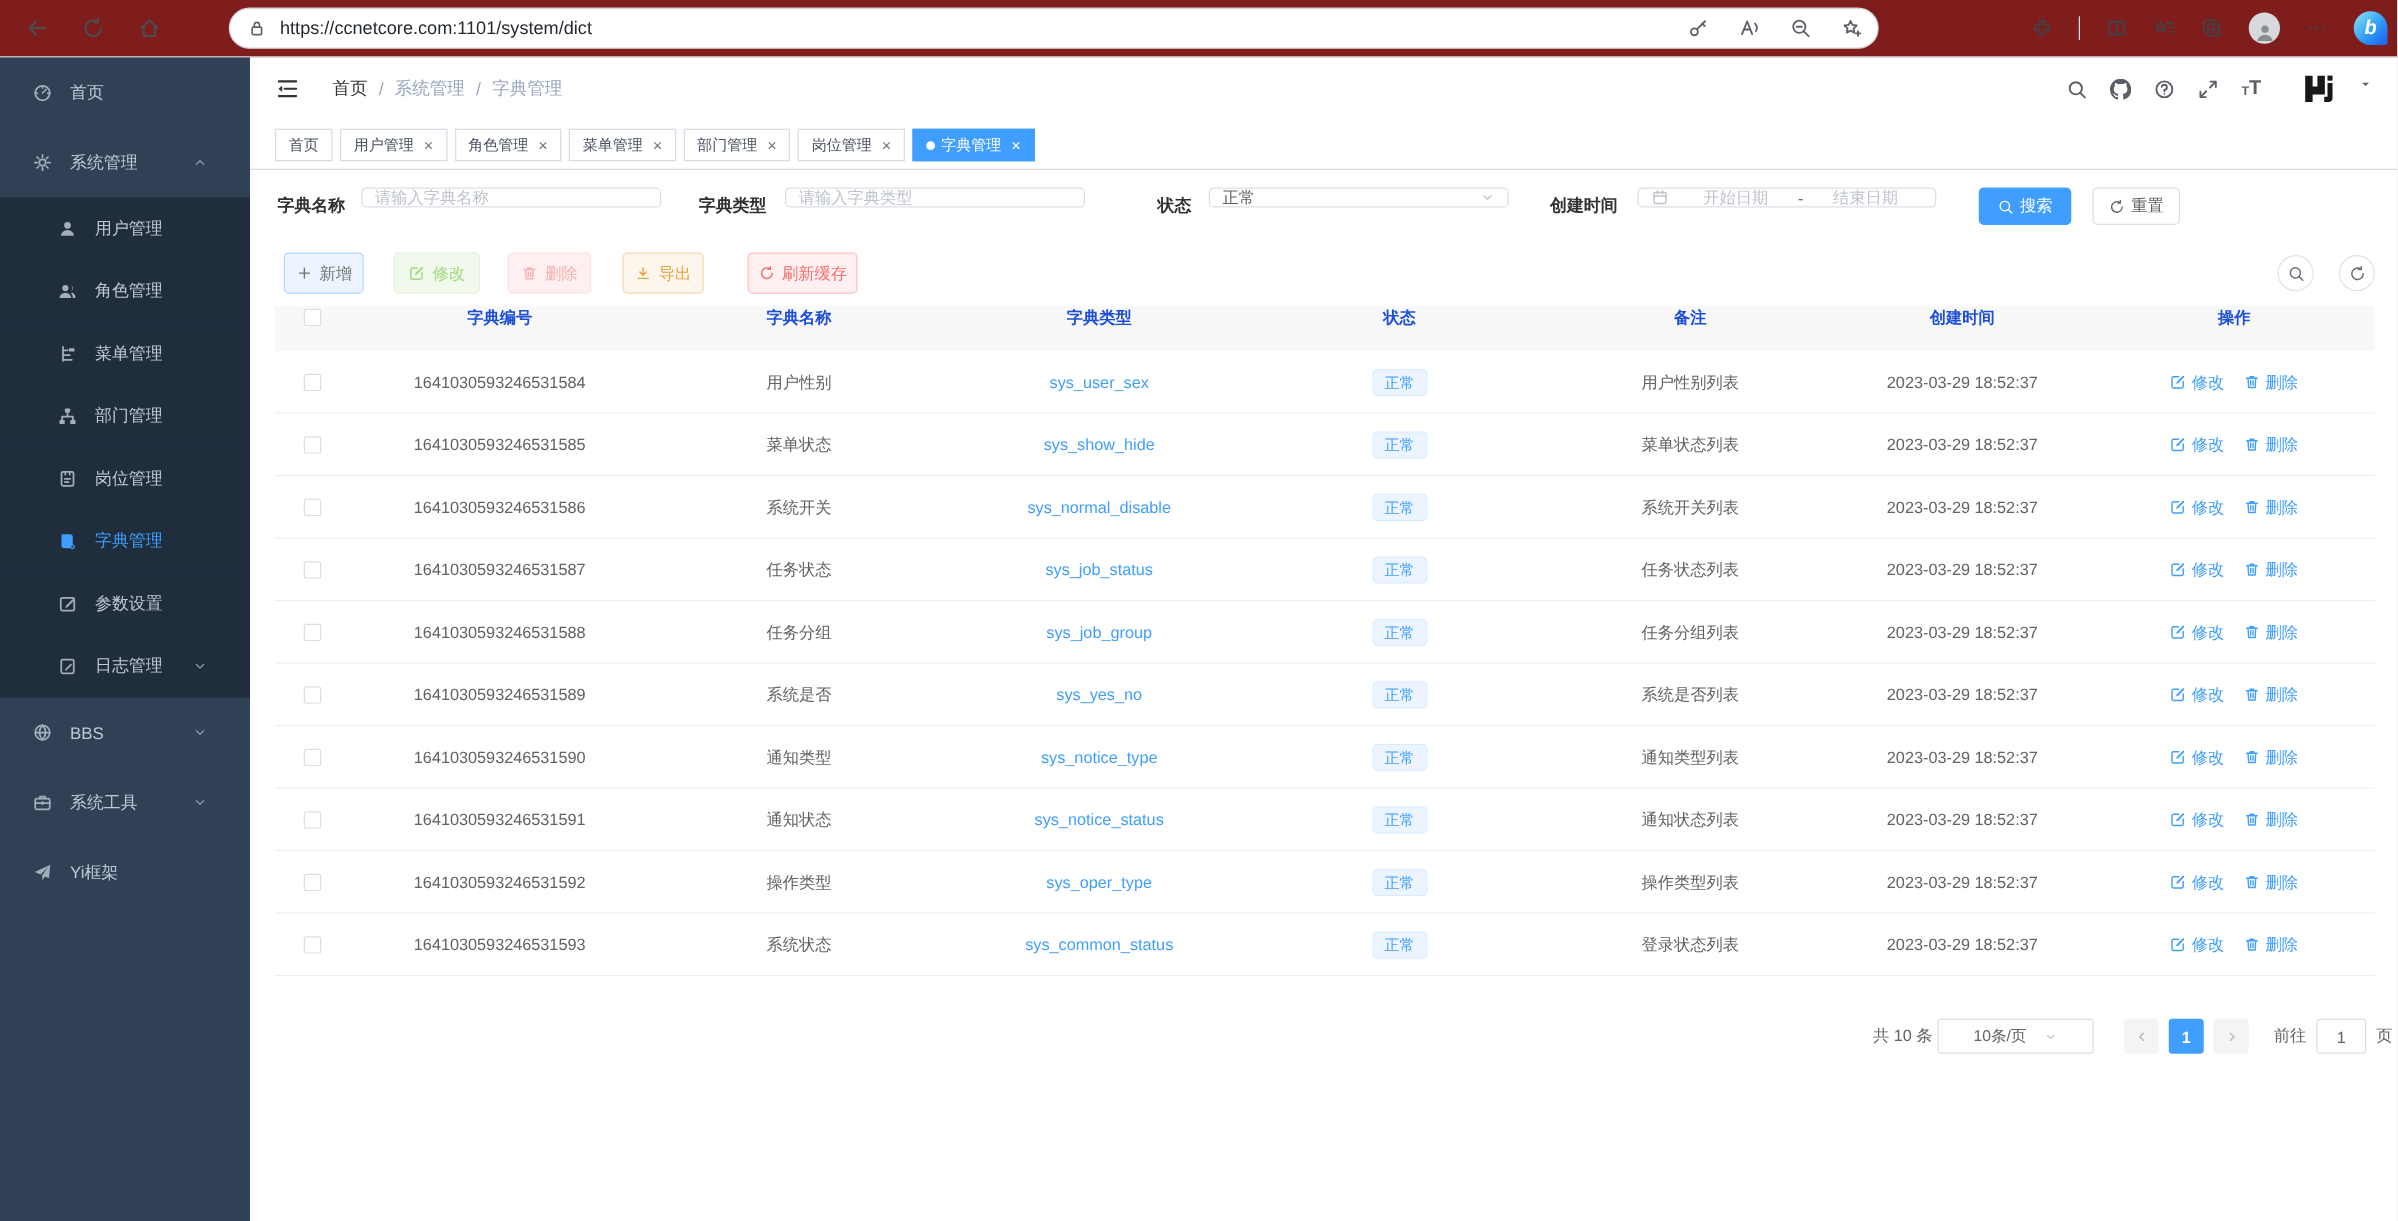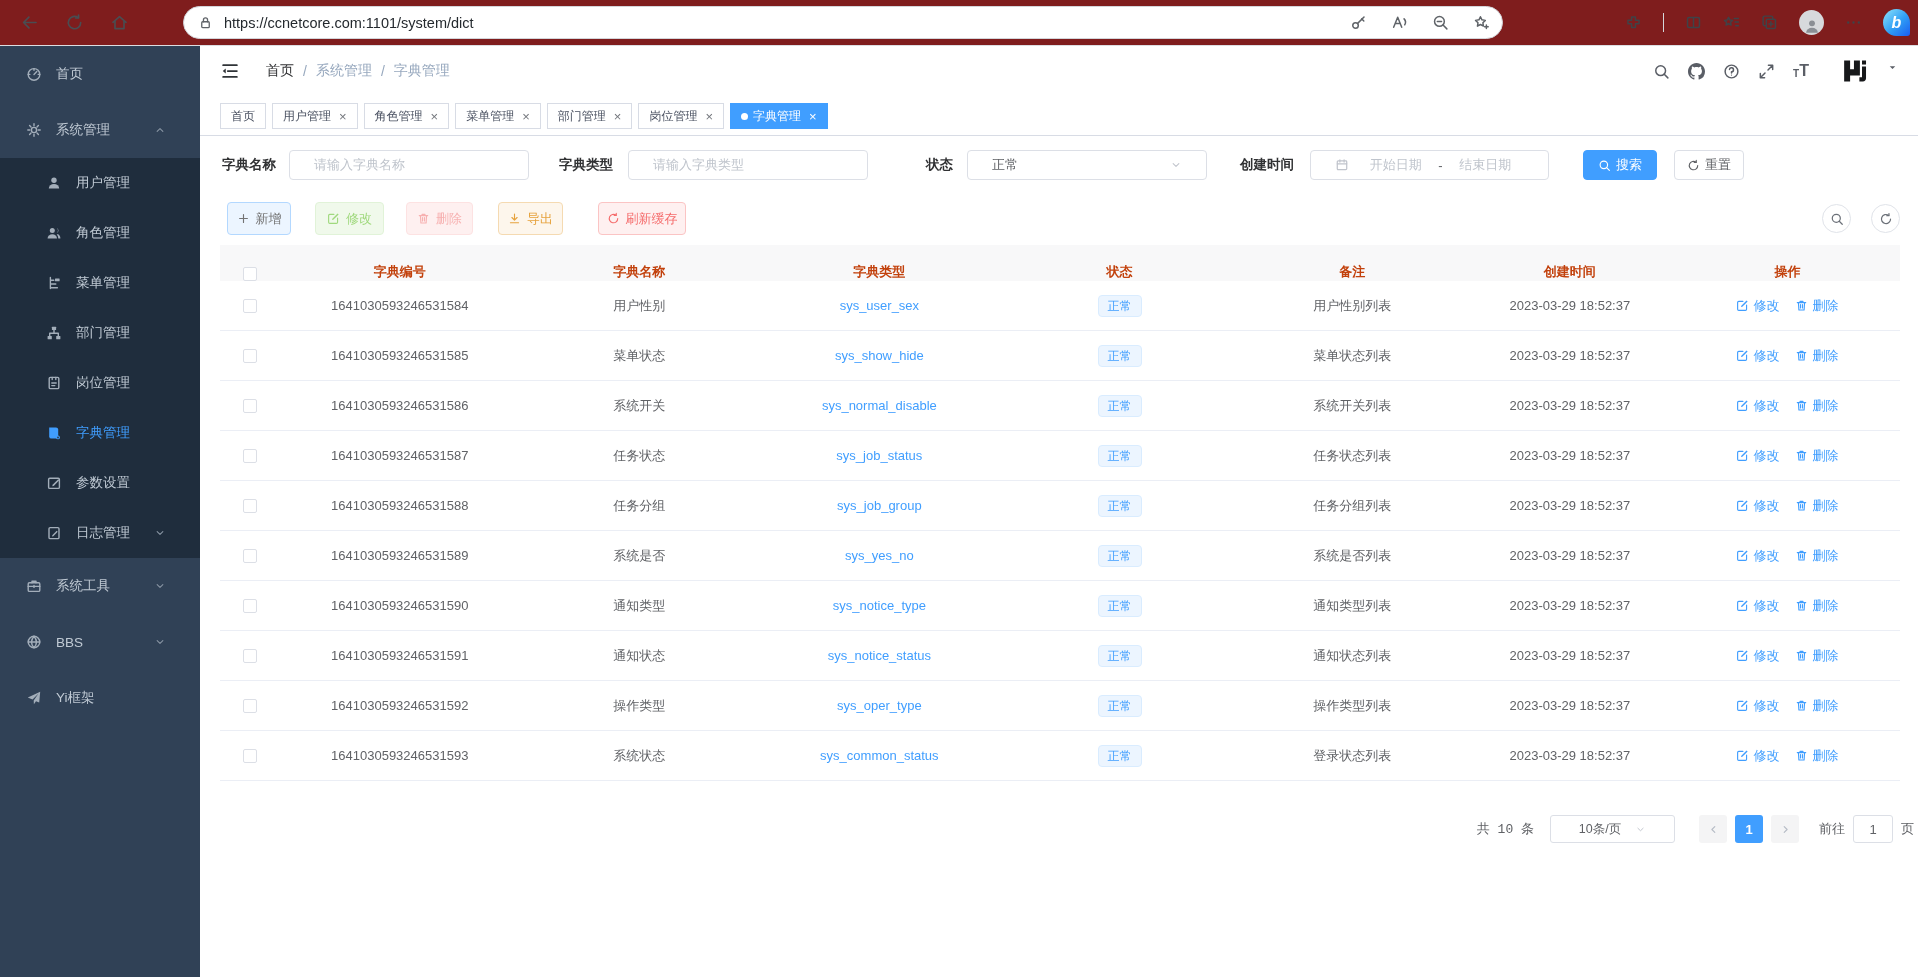--- a/index.html
+++ b/index.html
@@ -61,22 +61,22 @@
   .tab .x{color:#73767c;font-size:13px;margin-left:3px;}
   .tab.active{background:#409eff;border-color:#409eff;color:#fff;}
   .tab.active .x{color:#fff;}
   .tab.active .dot{display:inline-block;}
 
   .content{position:absolute;top:90px;left:0;right:0;bottom:0;background:#fff;}
 
   
   .filters{position:absolute;top:14px;left:0;right:0;height:30px;}
   .f-lbl{position:absolute;height:30px;line-height:30px;font-size:13.5px;font-weight:bold;color:#303133;white-space:nowrap;}
-  .f-box{position:absolute;height:30px;box-sizing:border-box;border:1px solid #dcdfe6;border-radius:4px;
-         background:#fff;font-size:13px;color:#606266;display:flex;align-items:center;padding:0 24px;}
+  .f-box{position:absolute;height:16px;box-sizing:border-box;border:1px solid #dcdfe6;border-radius:4px;
+         background:#fff;font-size:13px;color:#606266;display:flex;align-items:center;padding:0 10px;}
   .ph{color:#bfc4cc;}
   .f-box .chev{margin-left:auto;color:#c0c4cc;font-size:12px;}
   .range .cal{color:#c0c4cc;font-size:14px;margin-right:8px;}
   .range .rph{flex:1;text-align:center;color:#bfc4cc;}
   .range .rsep{color:#606266;padding:0 4px;}
   .btn{position:absolute;height:30px;box-sizing:border-box;border-radius:4px;font-size:13px;
        display:flex;align-items:center;justify-content:center;gap:5px;cursor:pointer;border:1px solid transparent;}
   .btn .ico{font-size:13px;}
   .btn-search{background:#409eff;color:#fff;border-color:#409eff;}
   .btn-reset{background:#fff;color:#606266;border-color:#dcdfe6;}
@@ -90,38 +90,38 @@
   .tb-edit{background:#f0f9eb;border-color:#e1f3d8;color:#a0d97e;}
   .tb-del{background:#fef0f0;border-color:#fde2e2;color:#f7b1b1;}
   .tb-exp{background:#fdf6ec;border-color:#f5dab1;color:#e6a23c;}
   .tb-cache{background:#fef0f0;border-color:#fbc4c4;color:#f56c6c;}
   .tb-circle{position:absolute;top:2px;width:29px;height:29px;box-sizing:border-box;border-radius:50%;
              border:1px solid #e0e3e9;background:#fff;color:#6b7078;display:flex;align-items:center;
              justify-content:center;font-size:14px;cursor:pointer;}
 
   
   .table{position:absolute;top:109px;left:20px;width:1680px;font-size:13px;color:#606266;}
-  .t-head{display:flex;align-items:flex-end;height:36px;background:#f8f8f9;color:#c2410c;font-weight:bold;}
+  .t-head{display:flex;align-items:flex-start;height:36px;background:#f8f8f9;color:#1d4ed8;font-weight:bold;}
   .t-row{display:flex;align-items:center;height:49px;border-bottom:1px solid #ebeef5;background:#fff;}
   .col{text-align:center;overflow:hidden;white-space:nowrap;}
   .c0{width:3.6%;}.c1{width:14.2%;}.c2{width:14.3%;}.c3{width:14.3%;}.c4{width:14.3%;}
   .c5{width:13.4%;}.c6{width:12.5%;}.c7{width:13.4%;}
   .cb{width:14px;height:14px;box-sizing:border-box;border:1px solid #dcdfe6;border-radius:2px;
       background:#fff;display:inline-block;vertical-align:middle;cursor:pointer;}
   .tlink{color:#409eff;cursor:pointer;text-decoration:none;}
   .badge{display:inline-block;padding:0 9px;height:22px;line-height:20px;box-sizing:border-box;
          background:#ecf5ff;border:1px solid #d9ecff;color:#409eff;border-radius:4px;font-size:12px;}
   .acts{display:flex;align-items:center;justify-content:center;gap:16px;}
   .alink{color:#409eff;cursor:pointer;display:inline-flex;align-items:center;gap:4px;text-decoration:none;font-size:13px;}
   .alink .ico{font-size:13px;}
 
   
   .pagination{position:absolute;top:679px;right:4px;height:28px;display:flex;align-items:center;
               font-size:13px;color:#606266;}
-  .pg-total{margin-right:16px;font-family:Liberation Mono, monospace;}
+  .pg-total{margin-right:4px;}
   .pg-size{width:125px;height:28px;box-sizing:border-box;border:1px solid #dcdfe6;border-radius:3px;
            display:flex;align-items:center;justify-content:center;gap:14px;font-size:12.5px;color:#606266;
            margin-right:24px;cursor:pointer;}
   .pg-size .chev{color:#c0c4cc;font-size:11px;}
   .pg-btn{width:28px;height:28px;border-radius:3px;background:#f4f4f5;color:#b6bcc6;display:flex;
           align-items:center;justify-content:center;font-size:13px;margin-right:8px;cursor:pointer;}
   .pg-cur{width:28px;height:28px;border-radius:3px;background:#409eff;color:#fff;display:flex;
           align-items:center;justify-content:center;font-weight:bold;margin-right:8px;cursor:pointer;}
   .pg-goto{margin:0 8px 0 12px;}
   .pg-input{width:40px;height:28px;box-sizing:border-box;border:1px solid #dcdfe6;border-radius:3px;
@@ -400,44 +400,44 @@
                 <g fill="none" stroke="currentColor" stroke-width="1.4" stroke-linecap="round" stroke-linejoin="round">
                   <path d="m4.2 6.2 3.8 3.6 3.8-3.6"></path>
                 </g>
               </svg>
             </span>
           </div>
           <div class="side-item top">
             <span class="ico">
               <svg viewBox="0 0 16 16">
                 <g fill="none" stroke="currentColor" stroke-width="1.4" stroke-linecap="round" stroke-linejoin="round">
+                  <circle cx="8" cy="8" r="5.8"></circle>
+                  <path d="M2.2 8h11.6M8 2.2c-3.1 3.6-3.1 8 0 11.6M8 2.2c3.1 3.6 3.1 8 0 11.6"></path>
+                </g>
+              </svg>
+            </span>
+            <span class="lbl">BBS</span>
+            <span class="ico chev">
+              <svg viewBox="0 0 16 16">
+                <g fill="none" stroke="currentColor" stroke-width="1.4" stroke-linecap="round" stroke-linejoin="round">
+                  <path d="m4.2 6.2 3.8 3.6 3.8-3.6"></path>
+                </g>
+              </svg>
+            </span>
+          </div>
+          <div class="side-item top">
+            <span class="ico">
+              <svg viewBox="0 0 16 16">
+                <g fill="none" stroke="currentColor" stroke-width="1.4" stroke-linecap="round" stroke-linejoin="round">
                   <rect x="2.2" y="4.8" width="11.6" height="8.6" rx="1.2"></rect>
                   <path d="M6 4.8V3.2h4v1.6M2.2 8.4h11.6M8 7.4v2"></path>
                 </g>
               </svg>
             </span>
             <span class="lbl">系统工具</span>
-            <span class="ico chev">
-              <svg viewBox="0 0 16 16">
-                <g fill="none" stroke="currentColor" stroke-width="1.4" stroke-linecap="round" stroke-linejoin="round">
-                  <path d="m4.2 6.2 3.8 3.6 3.8-3.6"></path>
-                </g>
-              </svg>
-            </span>
-          </div>
-          <div class="side-item top">
-            <span class="ico">
-              <svg viewBox="0 0 16 16">
-                <g fill="none" stroke="currentColor" stroke-width="1.4" stroke-linecap="round" stroke-linejoin="round">
-                  <circle cx="8" cy="8" r="5.8"></circle>
-                  <path d="M2.2 8h11.6M8 2.2c-3.1 3.6-3.1 8 0 11.6M8 2.2c3.1 3.6 3.1 8 0 11.6"></path>
-                </g>
-              </svg>
-            </span>
-            <span class="lbl">BBS</span>
             <span class="ico chev">
               <svg viewBox="0 0 16 16">
                 <g fill="none" stroke="currentColor" stroke-width="1.4" stroke-linecap="round" stroke-linejoin="round">
                   <path d="m4.2 6.2 3.8 3.6 3.8-3.6"></path>
                 </g>
               </svg>
             </span>
           </div>
           <div class="side-item top">
             <span class="ico">

